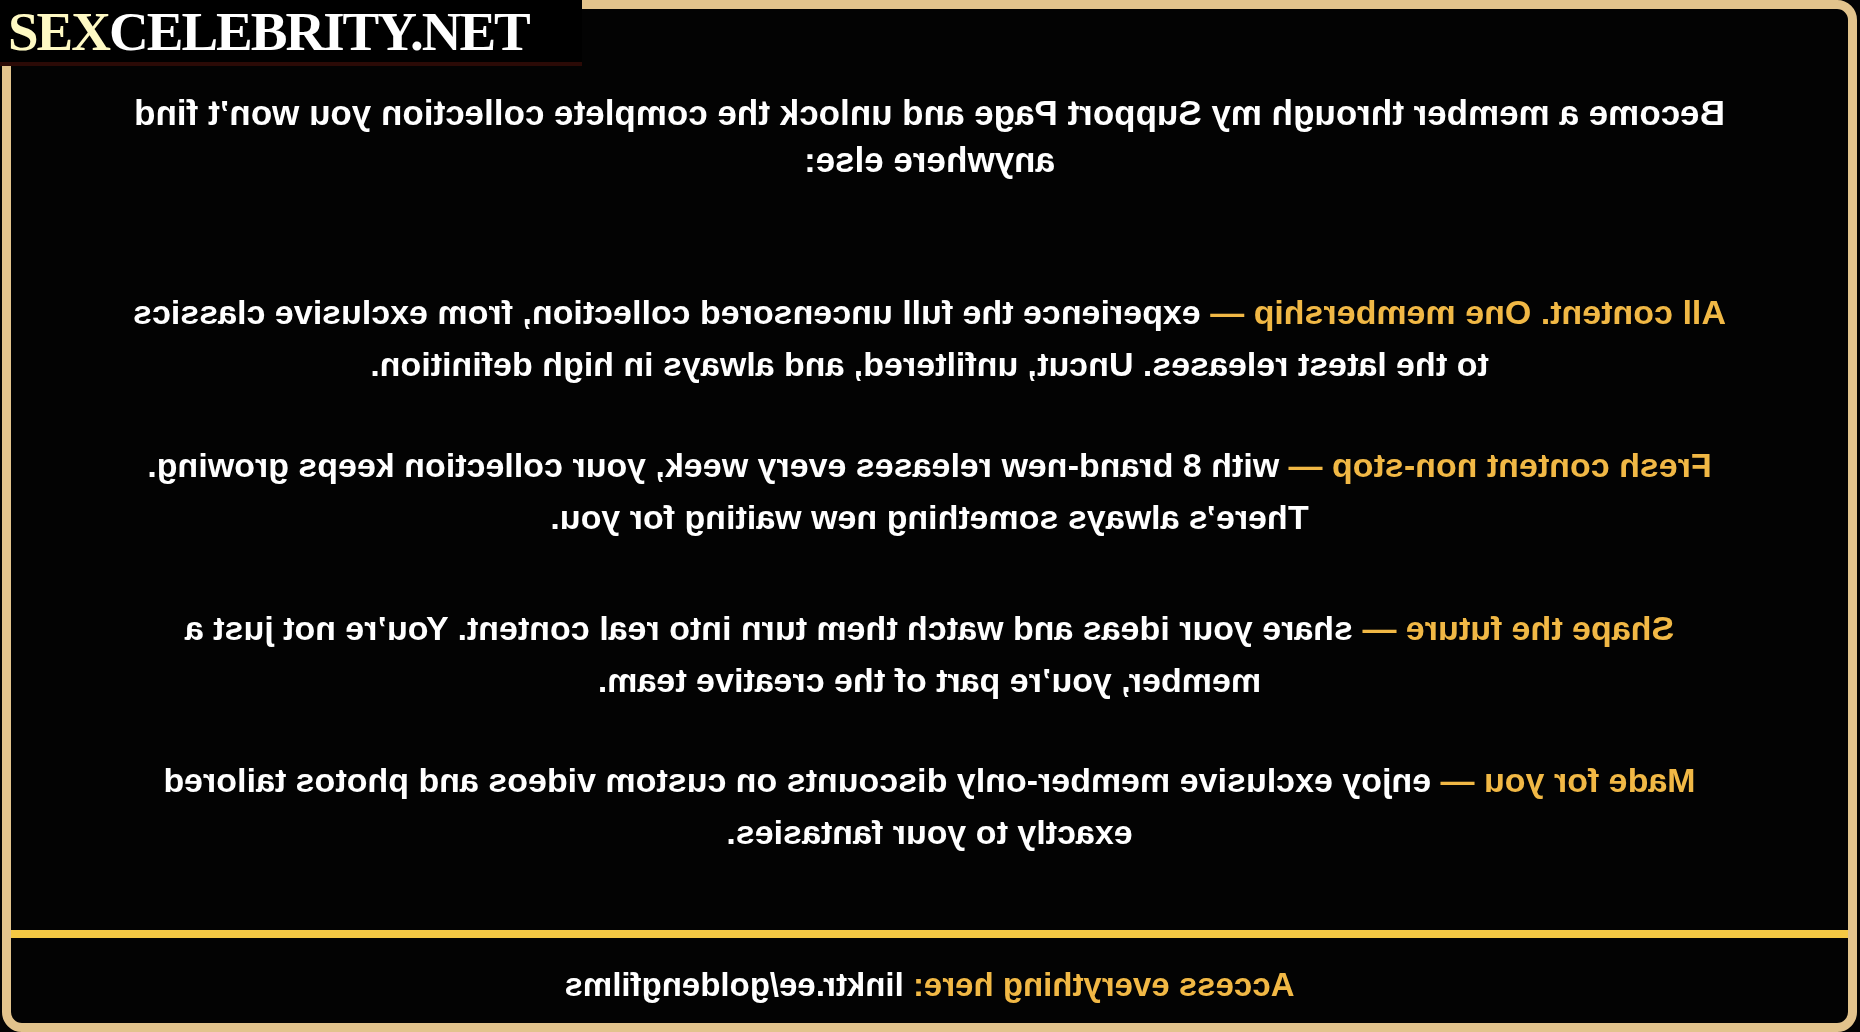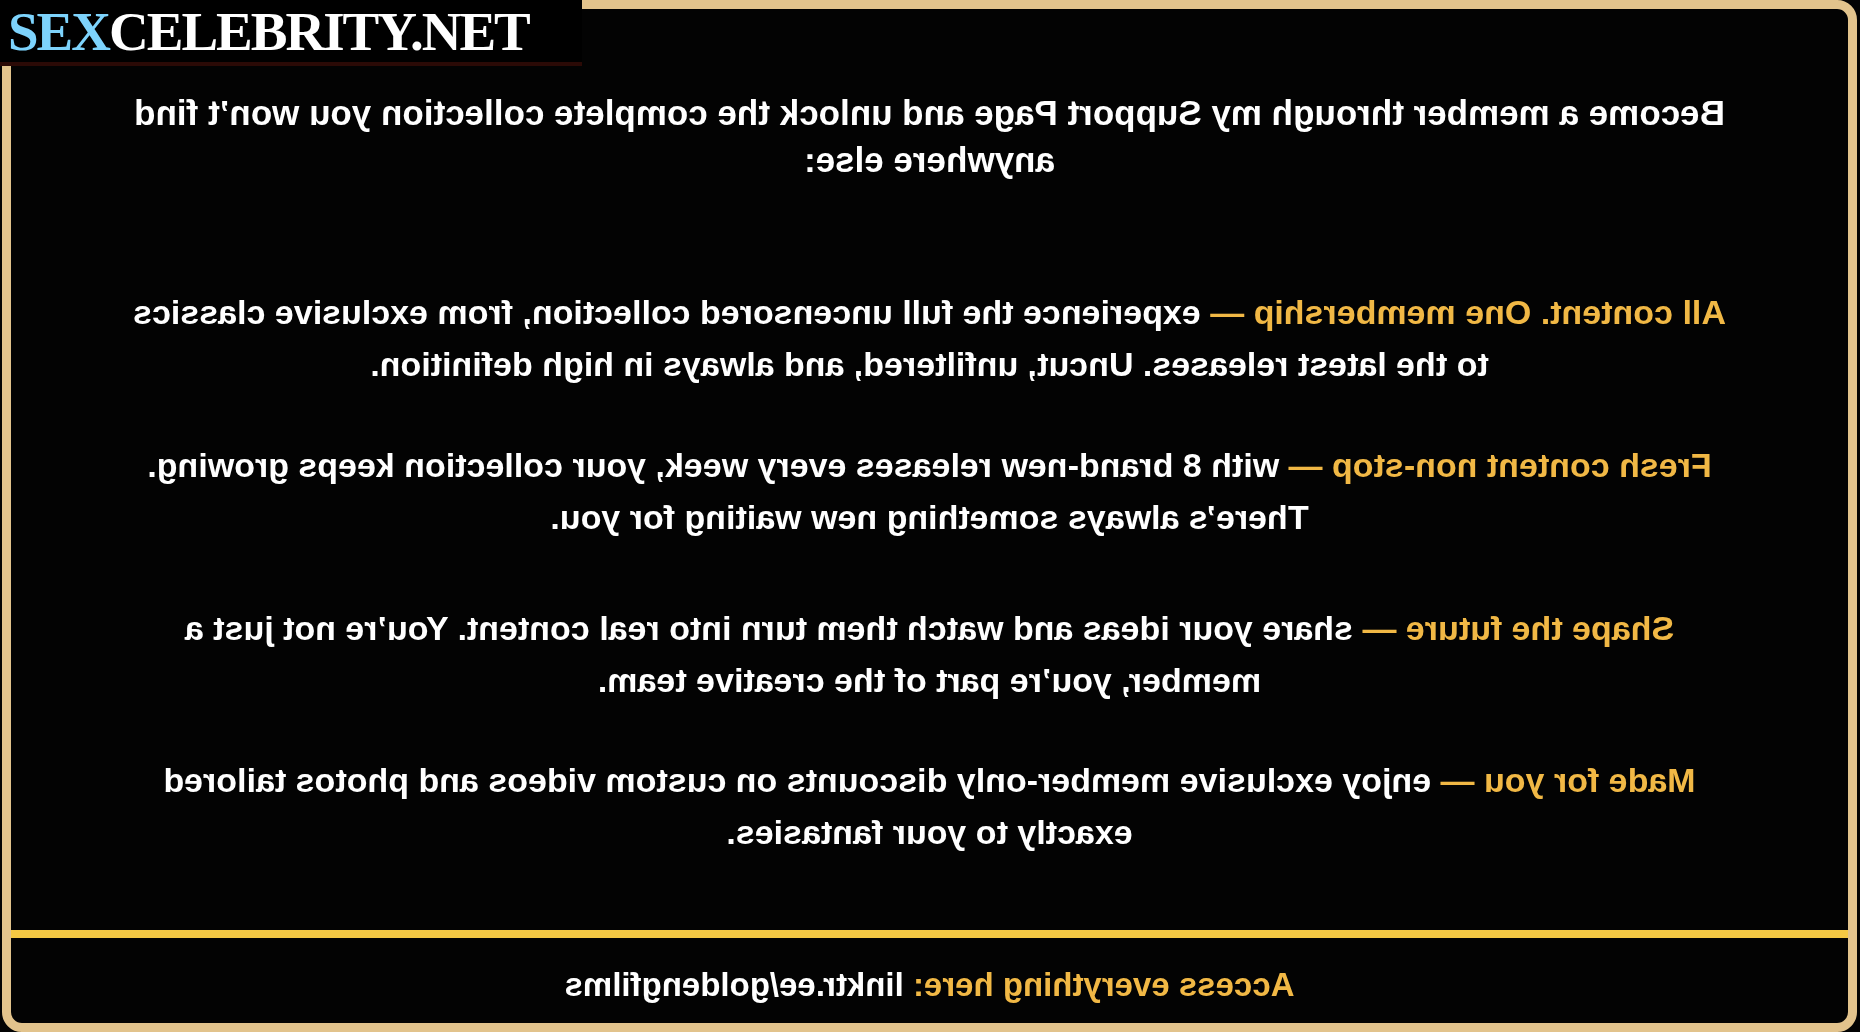--- a/index.html
+++ b/index.html
@@ -14,21 +14,21 @@
   }
   .logo-box{
     position:absolute;left:0;top:0;width:574px;height:62px;background:#000;
     z-index:4;display:flex;align-items:center;padding-left:8px;
     border-bottom:4px solid #2b0a06;box-sizing:content-box;
   }
   .logo{
     font-family:"Liberation Serif",serif;font-weight:bold;font-size:55px;
     letter-spacing:-2px;line-height:1;white-space:nowrap;
   }
-  .logo .red{color:#7dd3fc;}
+  .logo .red{color:#fef9c3;}
   .logo .white{color:#ffffff;}
   .mirror{
     position:absolute;left:11px;right:12px;top:10px;bottom:10px;
     transform:scaleX(-1);z-index:2;color:#ffffff;font-weight:bold;
     text-align:center;
   }
   .block{position:absolute;left:0;right:0;padding:0 40px;}
   .line{white-space:nowrap;}
   .intro{top:79px;font-size:35px;line-height:47px;}
   .para{font-size:34px;line-height:52px;}

